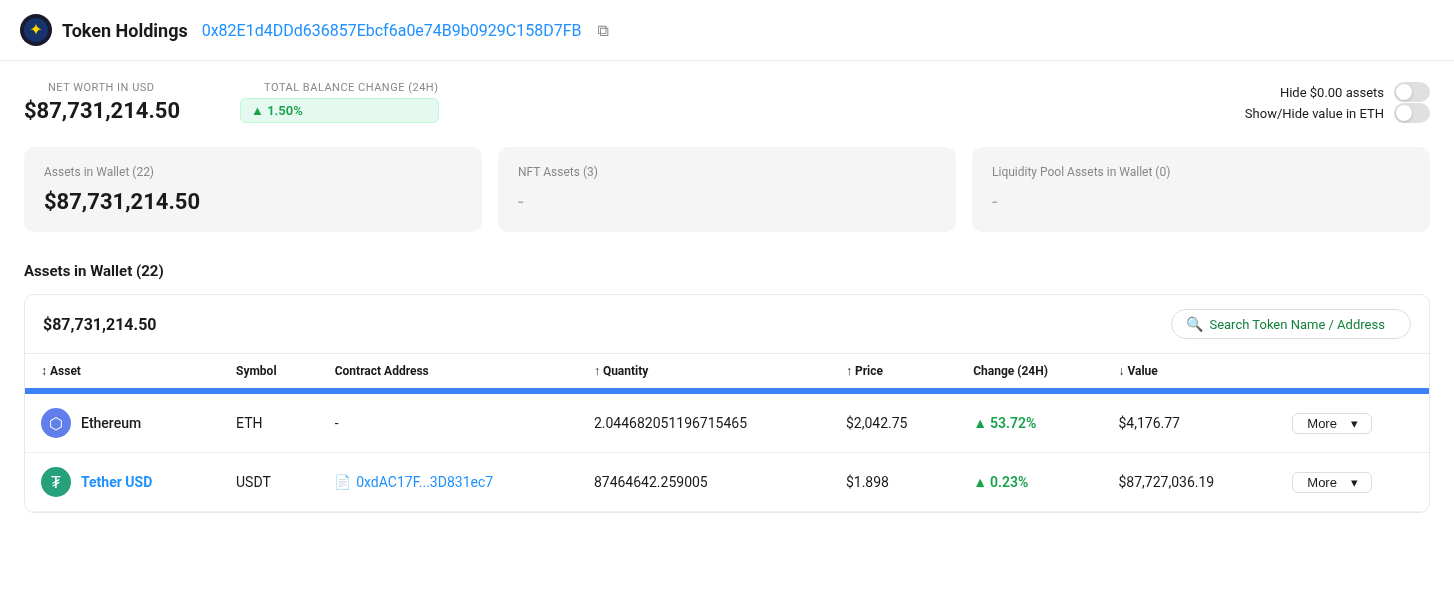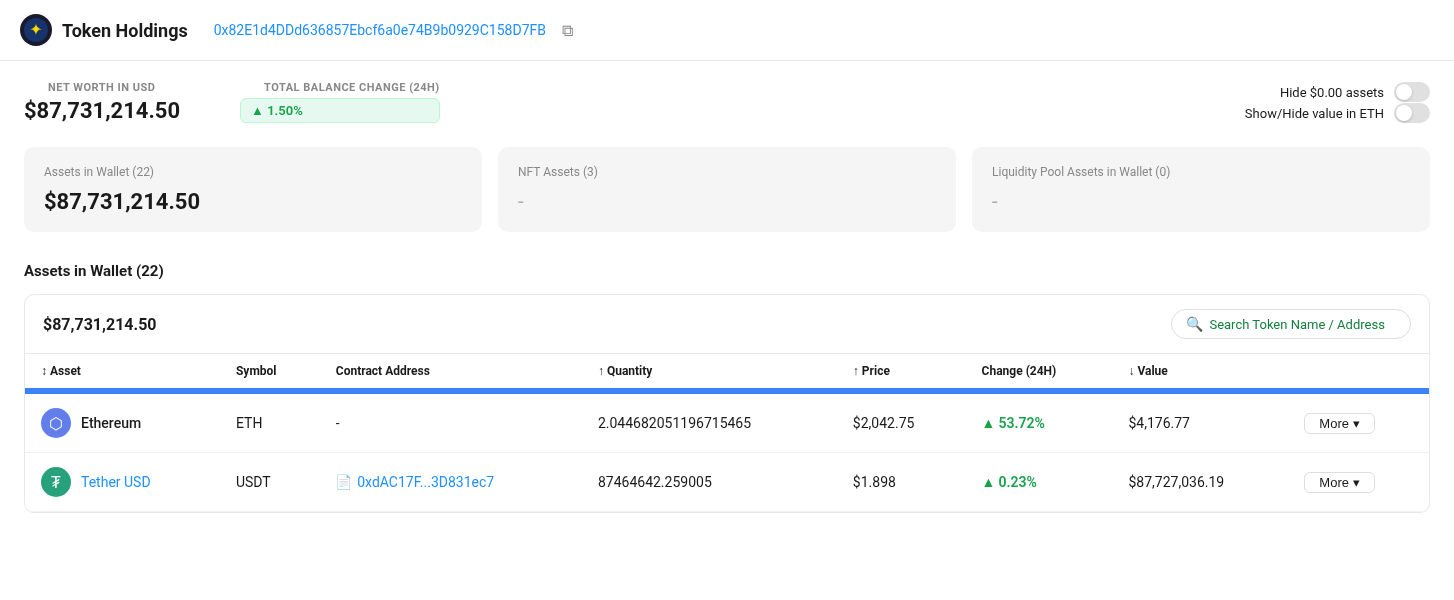--- a/index.html
+++ b/index.html
@@ -24,22 +24,22 @@
       width: 32px;
       height: 32px;
     }
     .app-title {
       font-size: 18px;
       font-weight: 700;
       color: #1a1a1a;
     }
     .wallet-address {
       color: #1e90ff;
-      font-size: 14px;
-      margin-left: 16px;
+      font-size: 16px;
+      margin-left: 4px;
     }
     .copy-icon {
       color: #888;
       cursor: pointer;
       margin-left: 6px;
       font-size: 16px;
     }
 
     
     .overview-section {
@@ -56,21 +56,21 @@
       align-items: flex-end;
       gap: 60px;
     }
     .overview-metric {
       display: flex;
       flex-direction: column;
       gap: 4px;
     }
     .metric-label {
       font-size: 11px;
-      font-weight: 700;
+      font-weight: 400;
       color: #888;
       letter-spacing: 0.5px;
       text-transform: uppercase;
       padding-left: 24px;
     }
     .metric-value {
       font-size: 22px;
       font-weight: 700;
       color: #1a1a1a;
     }
@@ -232,40 +232,40 @@
     .usdt-logo {
       background: #26a17b;
       color: white;
     }
     .asset-name-eth {
       color: #1a1a1a;
       font-weight: 500;
     }
     .asset-name-usdt {
       color: #1e90ff;
-      font-weight: 400;
+      font-weight: 700;
     }
     .contract-link {
       color: #1e90ff;
       text-decoration: none;
       display: flex;
       align-items: center;
       gap: 4px;
     }
     .change-positive {
       color: #16a34a;
       font-weight: 600;
       display: flex;
       align-items: center;
       gap: 3px;
     }
     .more-btn {
       display: flex;
       align-items: flex-end;
-      gap: 4px;
+      gap: 14px;
       border: 1px solid #ddd;
       background: #fff;
       border-radius: 6px;
       padding: 2px 14px;
       font-size: 13px;
       font-weight: 500;
       cursor: pointer;
       color: #1a1a1a;
     }
   </style>

